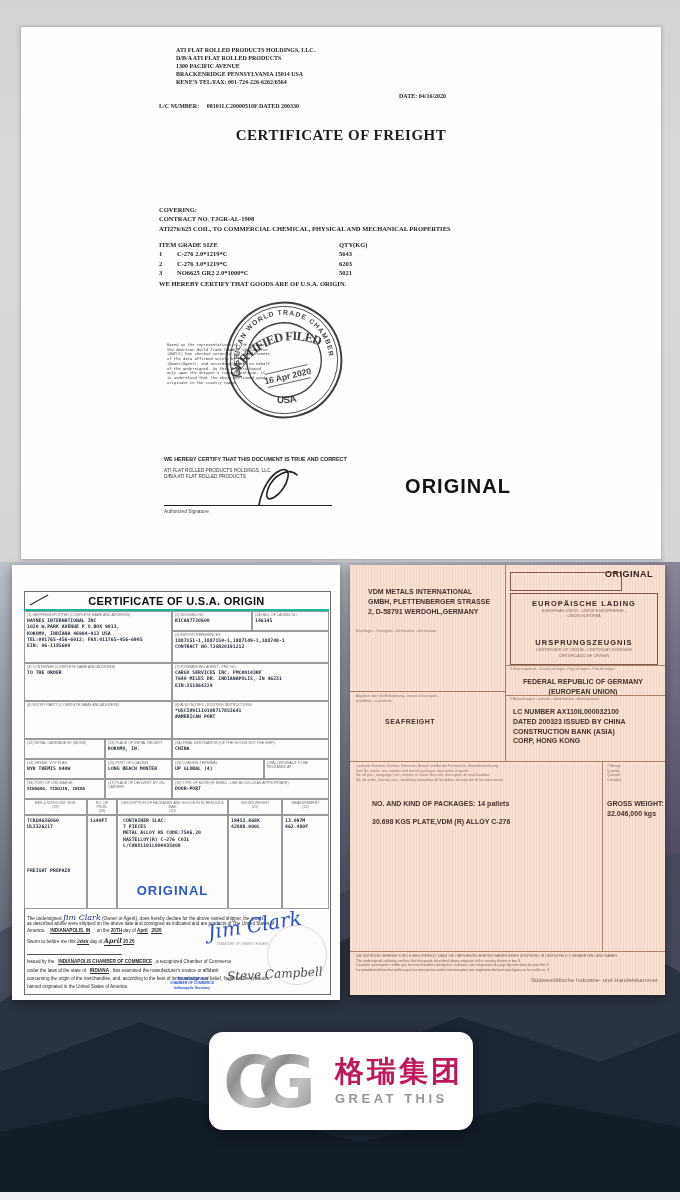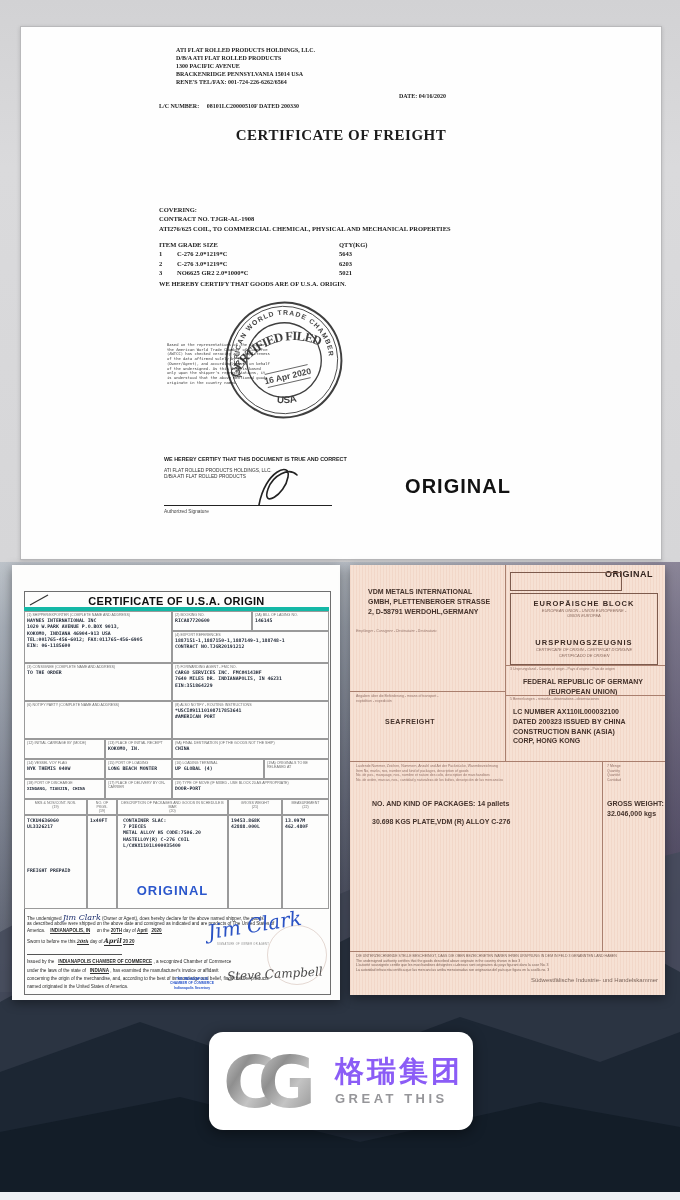--- a/index.html
+++ b/index.html
@@ -32,21 +32,21 @@
   
   .photo{left:0;top:562px;width:680px;height:630px;background:linear-gradient(180deg,#b9bfc6 0%,#9aa2ad 10%,#6e7484 35%,#474d5e 58%,#2b3442 78%,#18222d 100%);}
   .photo-tint{left:0;top:0;width:680px;height:430px;background:linear-gradient(98deg,rgba(200,205,210,.25) 0%,rgba(130,120,140,.05) 50%,rgba(108,88,118,.45) 86%,rgba(70,55,85,.55) 100%);}
   .mtns{left:0;top:210px;width:680px;height:420px;}
   
   .page2{left:12px;top:565px;width:328px;height:435px;background:#fdfdfc;box-shadow:0 3px 10px rgba(0,0,0,.4);}
   .form2{left:12px;top:26px;width:305px;height:402px;border:1px solid #6f6f6f;}
   .cell{position:absolute;border:0.5px solid #9a9a9a;box-sizing:border-box;padding:1px 2px;overflow:hidden;}
   .lab{font-size:3.6px;line-height:1.15;color:#6b6b6b;font-family:"Liberation Sans",sans-serif;}
   .val{font-size:4.8px;line-height:1.3;color:#1c2433;font-weight:bold;font-family:"DejaVu Sans Mono",monospace;margin-top:1px;}
-  .t2{left:12px;top:26px;width:305px;height:20px;text-align:center;font-size:11px;font-weight:bold;color:#101010;line-height:20px;border-bottom:4px solid #14b8a6;box-sizing:border-box;letter-spacing:.3px;}
+  .t2{left:12px;top:26px;width:305px;height:20px;text-align:center;font-size:11px;font-weight:bold;color:#101010;line-height:20px;border-bottom:2px solid #14b8a6;box-sizing:border-box;letter-spacing:.3px;}
   .orig2{left:105px;top:318px;width:111px;text-align:center;font-size:13px;font-weight:bold;letter-spacing:1px;color:#2b57cc;}
   .decl{font-size:4.6px;color:#2a2a2a;line-height:1.35;}
   .script{font-family:"DejaVu Serif",serif;font-style:italic;}
   .u{border-bottom:0.6px solid #333;font-weight:bold;}
   .bigsig{left:195px;top:348px;font-size:20px;color:#2a52c4;transform:rotate(-9deg);}
   .sigcap{left:205px;top:378px;font-size:2.6px;color:#8a8a8a;letter-spacing:.3px;}
   .chstamp{left:140px;top:412px;width:80px;text-align:center;font-size:3.4px;line-height:1.25;color:#2b57cc;font-weight:bold;}
   .sig3{left:215px;top:402px;font-size:12px;color:#4a4a4a;transform:rotate(-3deg);}
   .notary{left:255px;top:360px;width:58px;height:58px;border:1.5px solid rgba(170,130,112,.30);border-radius:50%;}
   .penmark{left:16px;top:28px;width:22px;height:14px;}
@@ -57,21 +57,21 @@
   .d3line{position:absolute;background:#a97f6e;}
   .eubox{left:160px;top:28px;width:146px;height:70px;border:1px solid #7d5b4d;text-align:center;}
   .eubox .bt{font-size:7.5px;font-weight:bold;letter-spacing:1px;color:#3c2b24;margin-top:5px;}
   .eubox .it{font-size:4px;font-style:italic;color:#8a6a5e;line-height:1.3;}
   .orig3{left:255px;top:4px;font-size:9px;font-weight:bold;letter-spacing:.5px;color:#33241f;}
   .formbox{left:160px;top:7px;width:110px;height:17px;border:1px solid #7d5b4d;}
   
   .logo{left:209px;top:1032px;width:264px;height:98px;background:#fff;border-radius:14px;box-shadow:0 3px 14px rgba(0,0,0,.45);display:flex;align-items:center;}
   .cgsvg{width:108px;height:72px;margin-left:14px;flex:none;}
   .logo-txt{display:flex;flex-direction:column;margin-left:4px;}
-  .logo-cn{font-size:29px;font-weight:bold;color:#8b5cf6;letter-spacing:3px;line-height:1.1;}
+  .logo-cn{font-size:29px;font-weight:bold;color:#be185d;letter-spacing:3px;line-height:1.1;}
   .logo-en{font-size:13px;font-weight:bold;color:#96969a;letter-spacing:3.5px;margin-top:3px;}
   .bstrip{left:0;top:1192px;width:680px;height:8px;background:#eef0f3;}
 </style>
 </head>
 <body>
 
 <div id="app">
 
   <div class="abs top-panel">
     <div class="abs page1">
@@ -336,21 +336,21 @@
 
   <div class="abs page3">
     <div class="abs orig3">ORIGINAL</div>
     <div class="abs formbox"></div>
     <div class="abs d3val pre" style="left:18px;top:22px;width:140px">VDM METALS INTERNATIONAL
 GMBH, PLETTENBERGER STRASSE
 2, D-58791 WERDOHL,GERMANY</div>
     <div class="abs d3lab" style="left:6px;top:64px;font-style:italic">Empfänger - Consignee - Destinataire - Destinatario</div>
 
     <div class="abs eubox">
-      <div class="bt">EUROPÄISCHE BLOCK</div>
+      <div class="bt">EUROPÄISCHE LADING</div>
       <div class="it pre">EUROPEAN UNION - UNION EUROPEENNE -
 UNION EUROPEA</div>
       <div class="bt" style="margin-top:20px">URSPRUNGSZEUGNIS</div>
       <div class="it pre">CERTIFICATE OF ORIGIN - CERTIFICAT D'ORIGINE
 CERTIFICADO DE ORIGEN</div>
     </div>
 
     <div class="d3line" style="left:155px;top:0;width:1px;height:196px"></div>
     <div class="d3line" style="left:155px;top:100px;width:160px;height:0.5px"></div>
     <div class="abs d3lab" style="left:160px;top:102px">3  Ursprungsland - Country of origin - Pays d'origine - Pais de origen</div>

